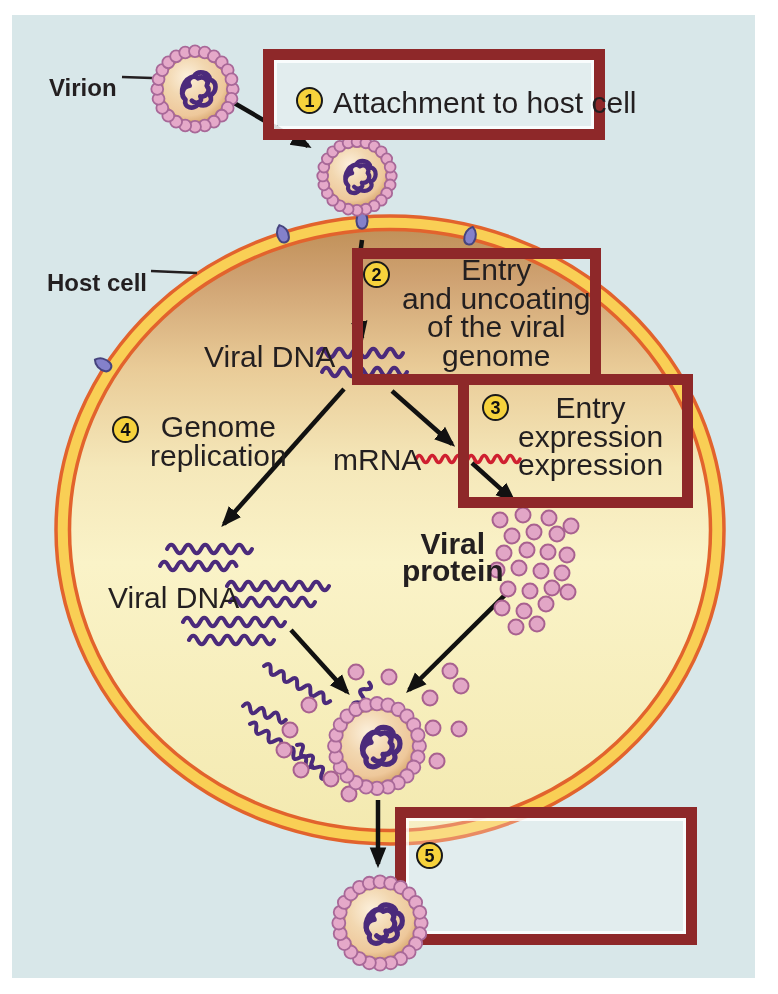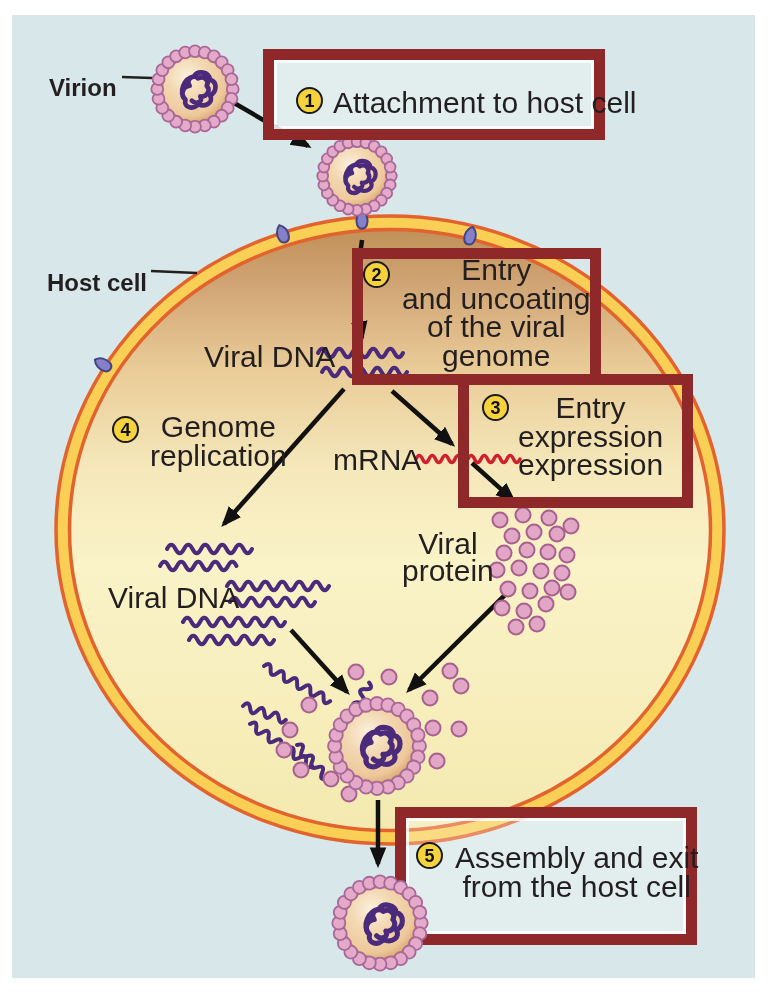--- a/index.html
+++ b/index.html
@@ -9,21 +9,21 @@
   svg.art{position:absolute;left:0;top:0;width:778px;height:994px;z-index:1;pointer-events:none;}
   svg.art-top{position:absolute;left:0;top:0;width:778px;height:994px;z-index:5;pointer-events:none;}
   .stepbox{position:absolute;box-sizing:border-box;border:11px solid var(--maroon,#8e2829);z-index:2;}
   .stepbox.light{background:rgba(255,255,255,0.26);box-shadow:inset 0 0 0 3px rgba(255,255,255,0.8);}
   .numcircle{position:absolute;width:27px;height:27px;box-sizing:border-box;border:2.5px solid #1a1a1a;
     border-radius:50%;background:var(--numfill,#f6d23c);color:#111;font-size:18px;font-weight:bold;
     display:flex;align-items:center;justify-content:center;z-index:3;line-height:1;}
   .lbl{position:absolute;color:var(--txt,#231f20);font-size:30px;line-height:28.5px;white-space:nowrap;z-index:3;}
   .lbl.bold{font-weight:bold;font-size:24px;margin-top:12px;}
   .lbl .ln{display:block;text-align:center;}
-  .lbl.tight{line-height:27px;}
+  .lbl.tight{line-height:27px;font-weight:bold;}
 </style>
 </head>
 <body>
 
 <div class="page">
   <div class="canvas"></div>
 
   <svg class="art" id="art">
       <defs>
         <linearGradient id="cellG" gradientUnits="userSpaceOnUse" x1="0" y1="216" x2="0" y2="846">
@@ -229,24 +229,20 @@
     <span class="ln">Entry</span>
     <span class="ln">expression</span>
     <span class="ln">expression</span>
   </div>
 
   <div class="lbl" style="left:150px;top:413px">
     <span class="ln">Genome</span>
     <span class="ln">replication</span>
   </div>
 
-  <div class="lbl" style="left:455px;top:844px">
-    <span class="ln">Assembly and exit</span>
-    <span class="ln">from the host cell</span>
-  </div>
 
   <div class="lbl" style="left:204px;top:343px">Viral DNA</div>
   <div class="lbl" style="left:333px;top:446px">mRNA</div>
   <div class="lbl tight" style="left:402px;top:530px">
     <span class="ln">Viral</span>
     <span class="ln">protein</span>
   </div>
   <div class="lbl" style="left:108px;top:584px">Viral DNA</div>
 
   <svg class="art-top" id="art-top">

